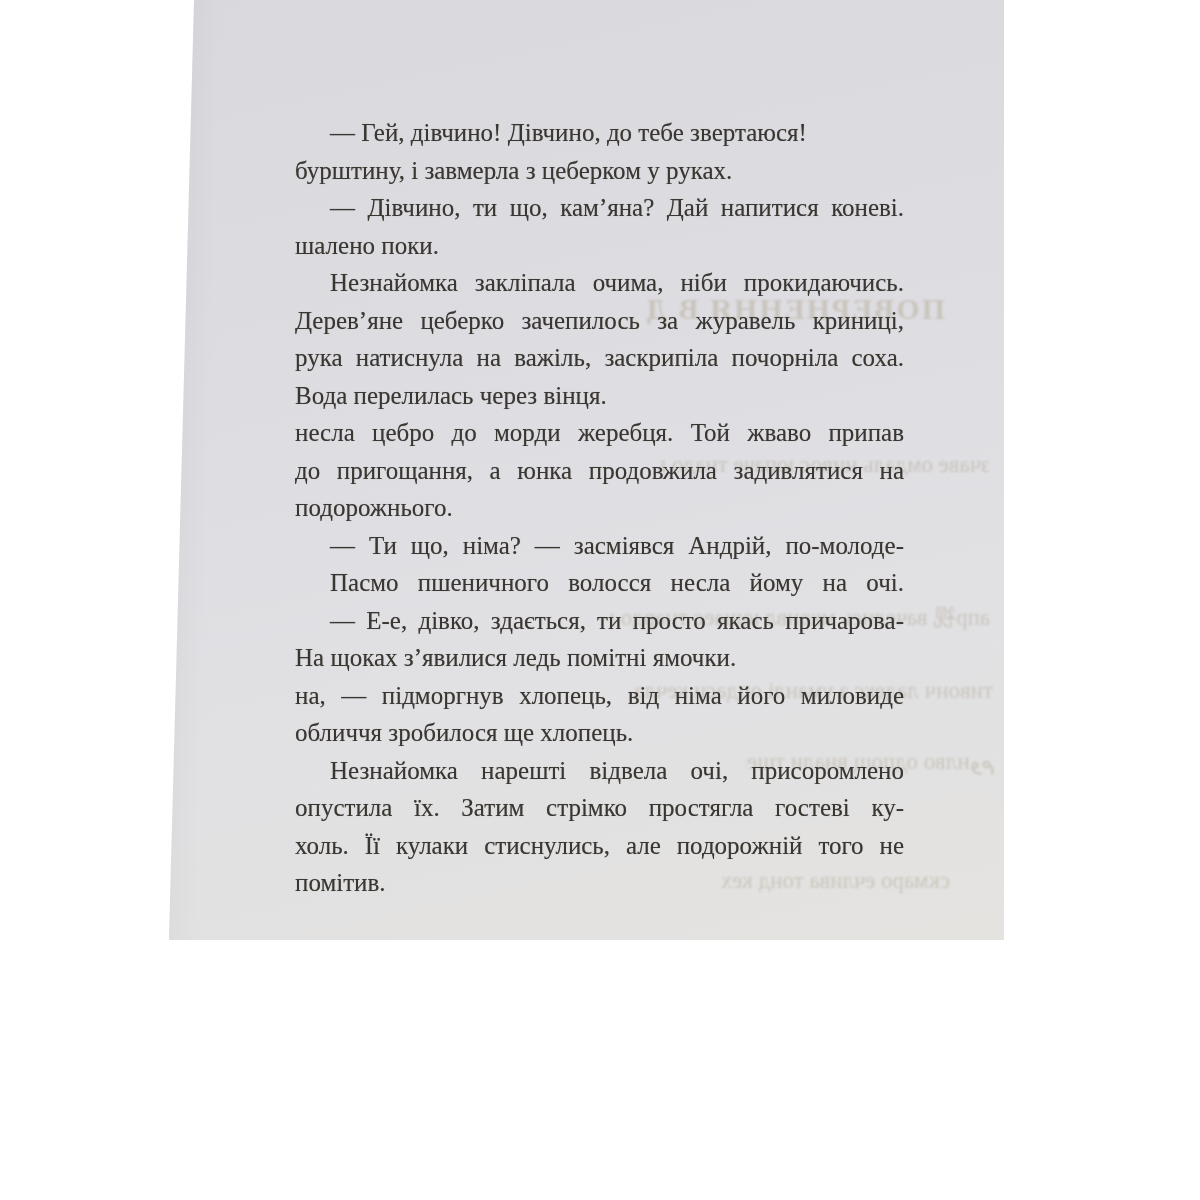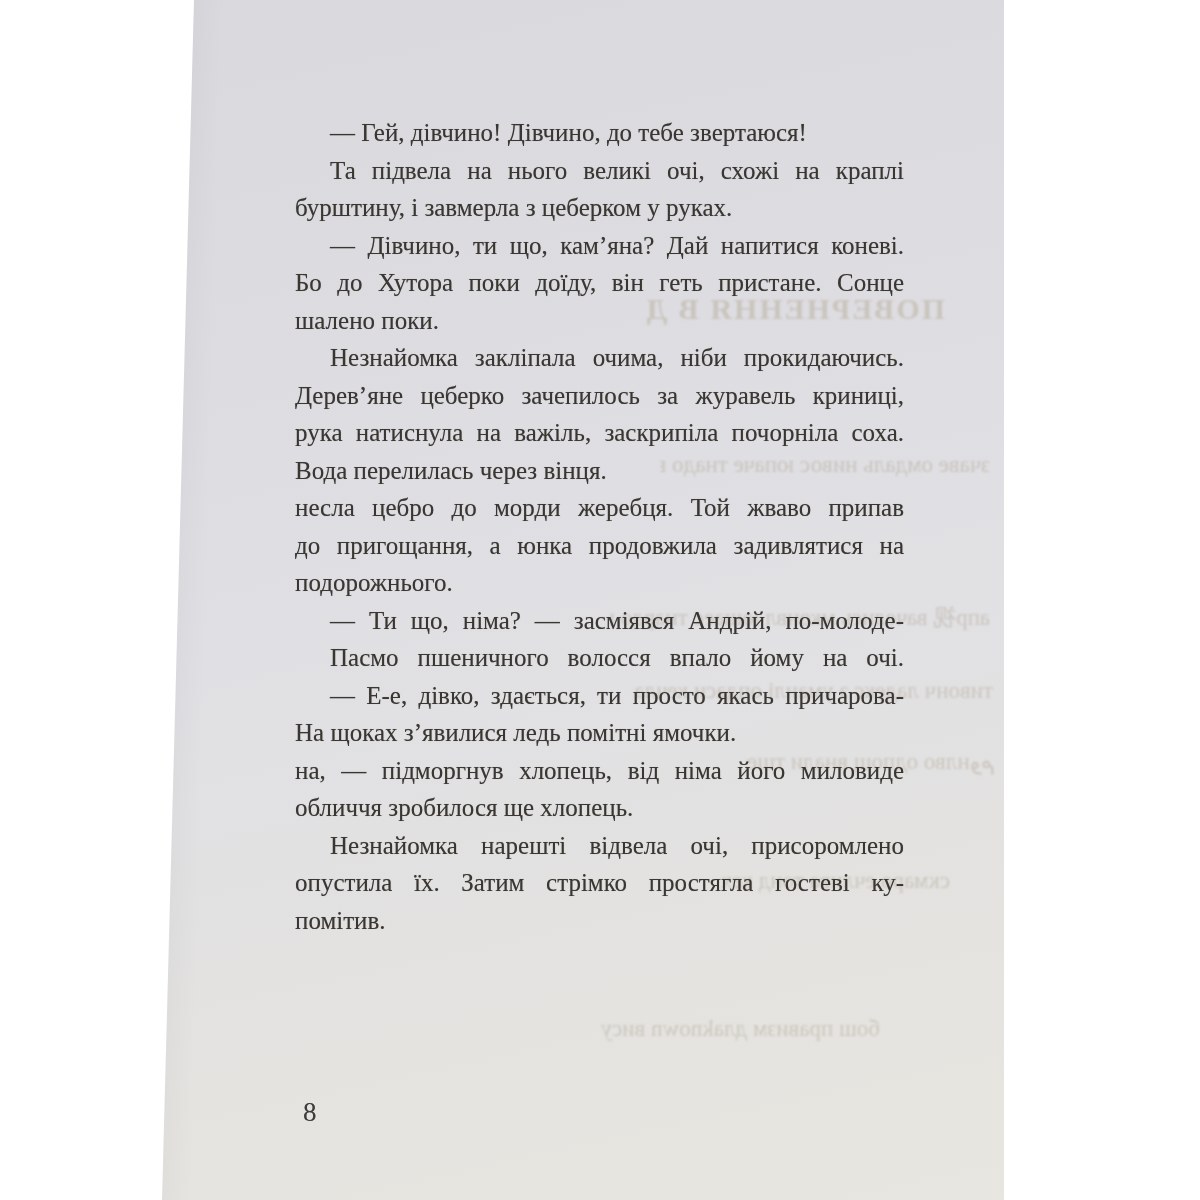--- a/index.html
+++ b/index.html
@@ -1,18 +1,18 @@
 <!DOCTYPE html>
 <html><head>
 <meta charset="utf-8">
 <style>
   html,body{margin:0;padding:0;background:#ffffff;}
   .photo{
     position:relative;
-    width:1200px;height:1200px;
+    width:1200px;height:940px;
     background:#ffffff;
     overflow:hidden;
     font-family:"Liberation Serif","DejaVu Serif",serif;
   }
   
   .page{
     position:absolute;left:0;top:0;width:1200px;height:1200px;
     clip-path:polygon(194px 0px,1004px 0px,1004px 1200px,162px 1200px);
     background:linear-gradient(168deg,#d8d8dd 0%,#dddce1 30%,#e1e0e3 55%,#e4e3e0 78%,#e7e6df 100%);
   }
@@ -72,38 +72,37 @@
         <div class="ghost" style="left: 660px; top: 452px; width: 330px; font-size: 23px;">зчаве омдаль нивос юпаче тнадо вузк</div>
         <div class="ghost" style="left: 610px; top: 602px; width: 380px; font-size: 23px;">апр视 вачелись мконвл юшаес тнардо викмане з</div>
         <div class="ghost" style="left: 633px; top: 678px; width: 360px; font-size: 23px;">тивонч ладекс з уманлі опдаси кечлам во</div>
         <div class="ghost" style="left: 745px; top: 748px; width: 250px; font-size: 23px;">ومнлво одпощ внали тшек</div>
         <div class="ghost" style="left: 700px; top: 868px; width: 250px; font-size: 23px;">скмаро ечлива тонд кех</div>
         <div class="ghost" style="left: 570px; top: 1016px; width: 310px; font-size: 23px;">бош правизм длаknown вису</div>
       </div>
 
     <div class="textblock" id="textblock">
         <div class="line para-first para-last">— Гей, дівчино! Дівчино, до тебе звертаюся!</div>
-        <div class="line para-first">Та підвела на нього великі очі, схожі на краплі</div>
         <div class="line para-last">бурштину, і завмерла з цеберком у руках.</div>
         <div class="line para-first">— Дівчино, ти що, кам’яна? Дай напитися коневі.</div>
-        <div class="line">Бо до Хутора поки доїду, він геть пристане. Сонце</div>
         <div class="line para-last">шалено поки.</div>
         <div class="line para-first">Незнайомка закліпала очима, ніби прокидаючись.</div>
         <div class="line">Дерев’яне цеберко зачепилось за журавель криниці,</div>
         <div class="line">рука натиснула на важіль, заскрипіла почорніла соха.</div>
         <div class="line para-last">Вода перелилась через вінця.</div>
         <div class="line">несла цебро до морди жеребця. Той жваво припав</div>
         <div class="line">до пригощання, а юнка продовжила задивлятися на</div>
         <div class="line para-last">подорожнього.</div>
         <div class="line para-first">— Ти що, німа? — засміявся Андрій, по-молоде-</div>
-        <div class="line para-first">Пасмо пшеничного волосся впало йому на очі.</div>
+        <div class="line para-first">Пасмо пшеничного волосся несла йому на очі.</div>
         <div class="line para-first">— Е-е, дівко, здається, ти просто якась причарова-</div>
         <div class="line para-last">На щоках з’явилися ледь помітні ямочки.</div>
         <div class="line">на, — підморгнув хлопець, від німа його миловиде</div>
         <div class="line para-last">обличчя зробилося ще хлопець.</div>
         <div class="line para-first">Незнайомка нарешті відвела очі, присоромлено</div>
         <div class="line">опустила їх. Затим стрімко простягла гостеві ку-</div>
+        <div class="line">холь. Її кулаки стиснулись, але подорожній того не</div>
         <div class="line para-last">помітив.</div>
       </div>
 
     <div class="pagenum">8</div>
   </div>
 </div>
 
 </body></html>

